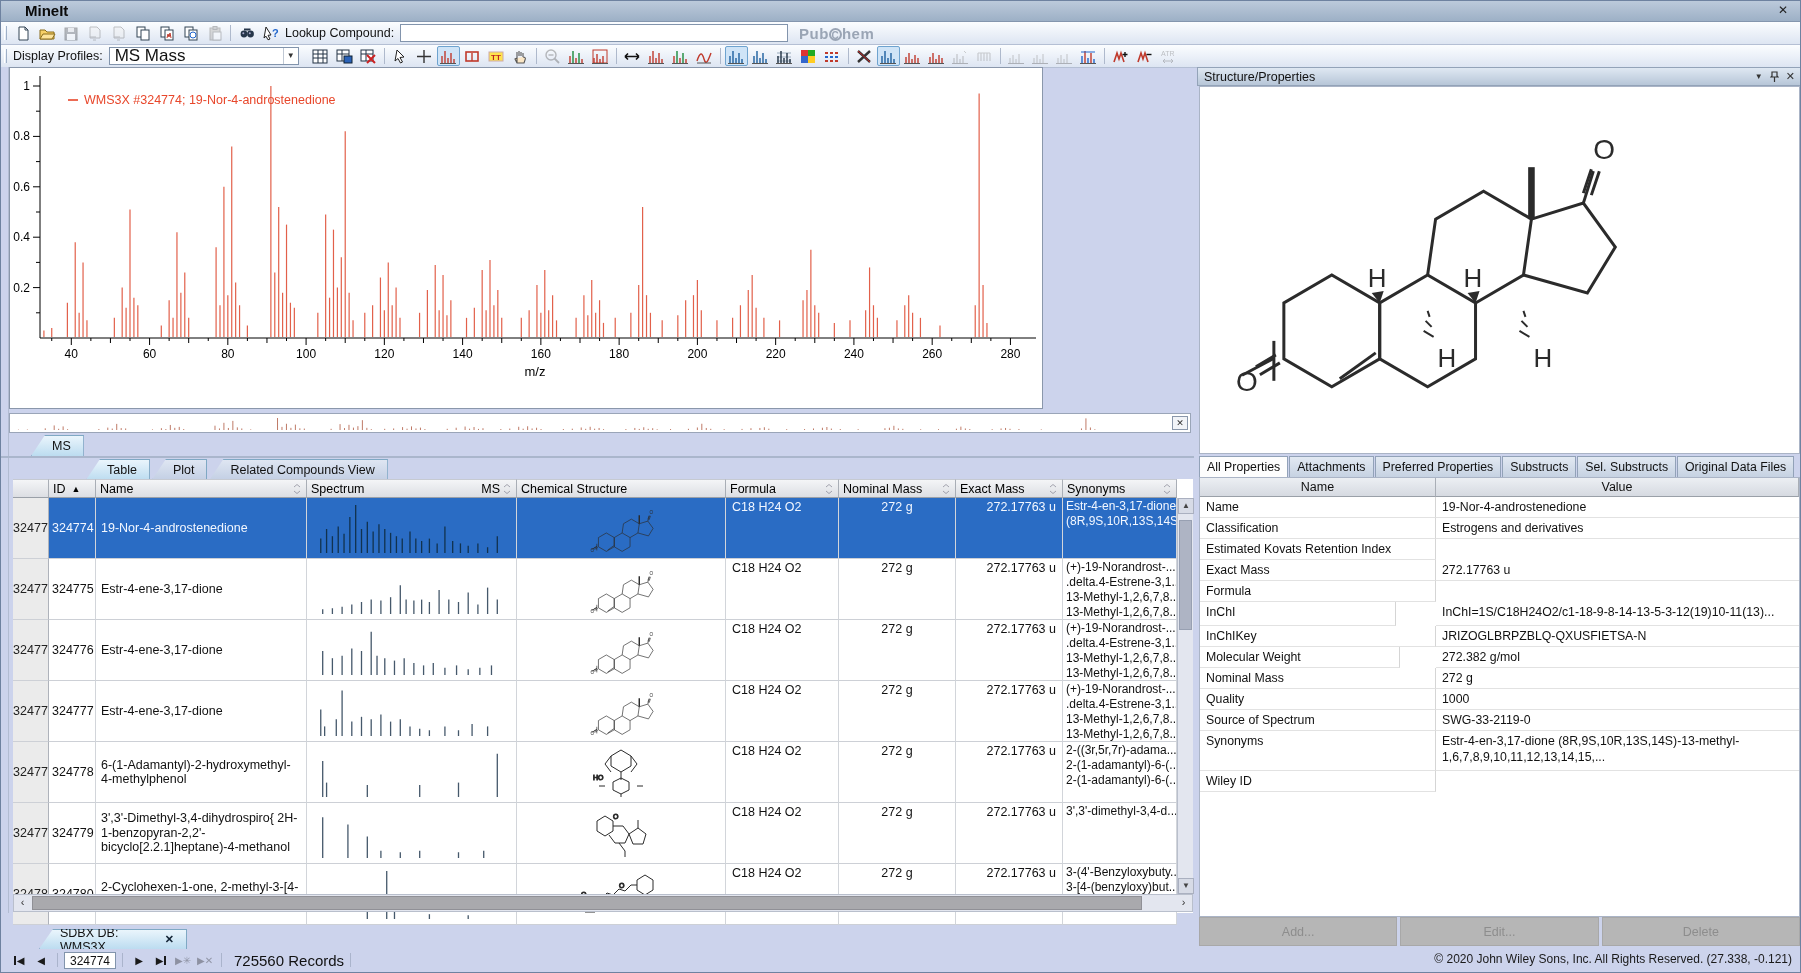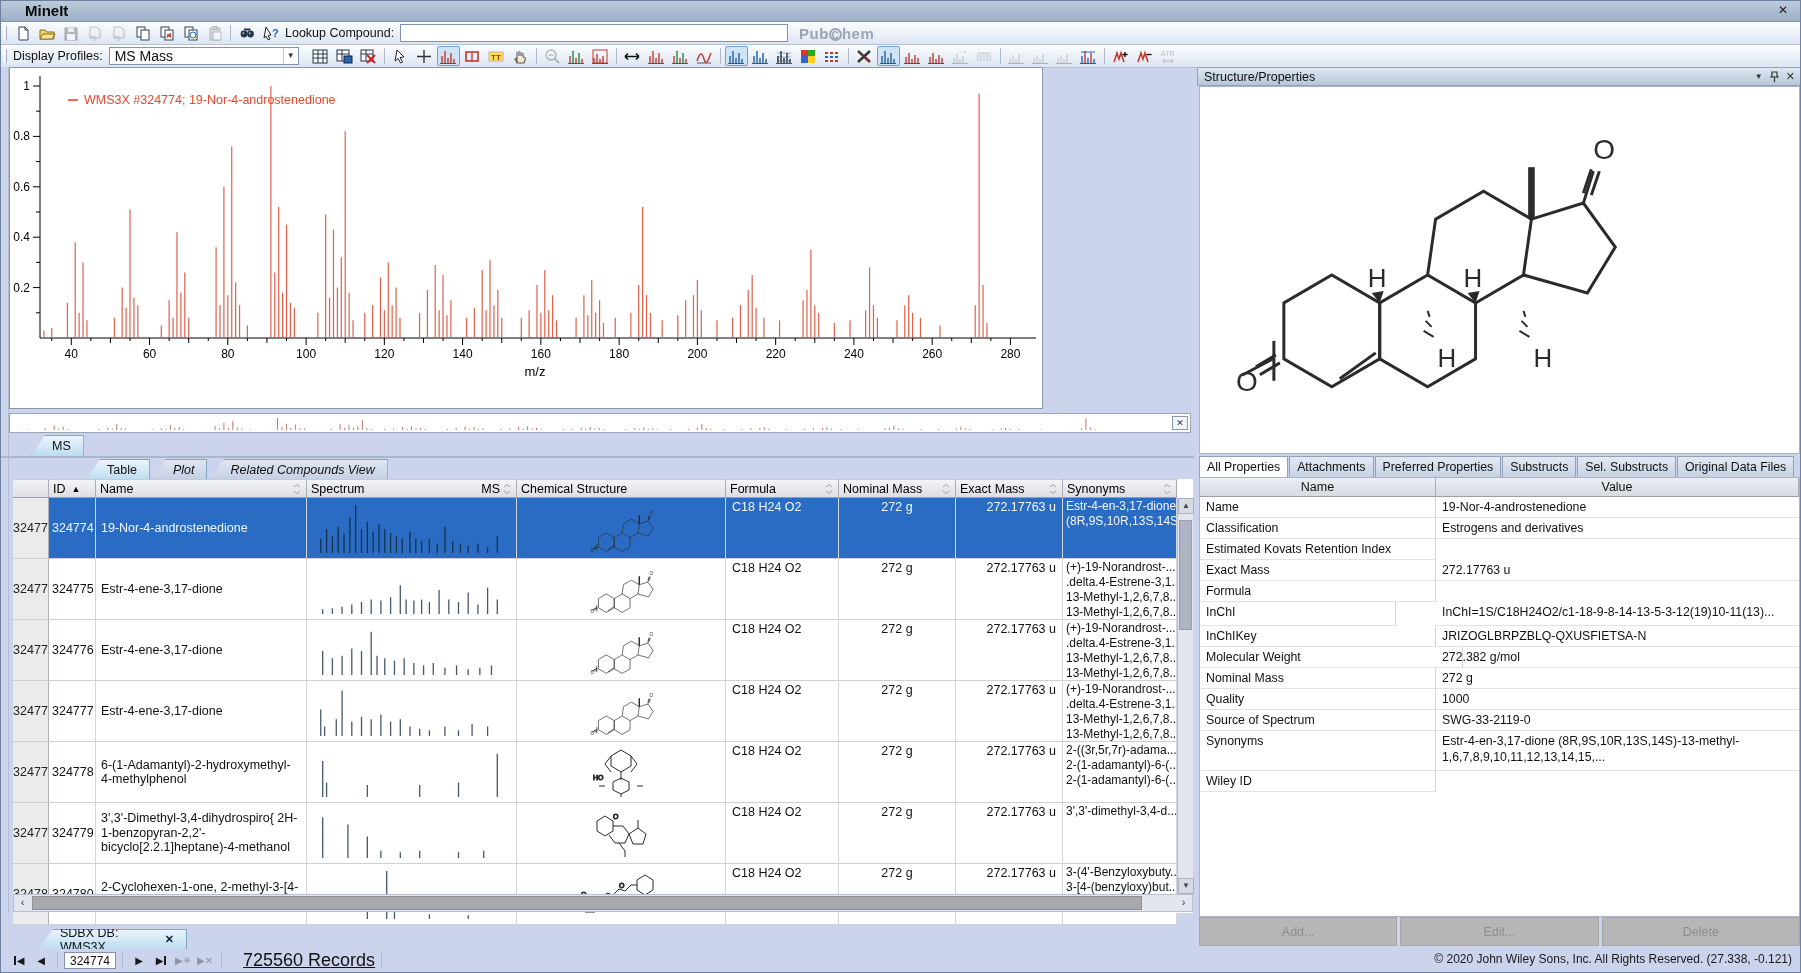--- a/index.html
+++ b/index.html
@@ -29,32 +29,32 @@
   .tbtn.disabled{opacity:.38;filter:grayscale(.9);}
   .tbsep{width:7px;height:18px;position:relative;}
   .tbsep:before{content:"";position:absolute;left:3px;top:1px;bottom:1px;width:1px;background:#aeb9cc;}
   .tb-label{font-size:12.5px;margin:0 5px 0 2px;color:#111;}
   #lookup-input{width:388px;height:18px;border:1px solid #8294ac;background:#fff;
     font:12px "Liberation Sans",sans-serif;padding:0 4px;}
   #pubchem-logo{font-size:15px;font-weight:bold;color:#9aa5b5;letter-spacing:.5px;margin-left:10px;}
   #pubchem-logo .pc-c{display:inline-block;border:2px solid #9aa5b5;border-radius:50%;
     width:13px;height:13px;line-height:12px;text-align:center;font-size:10px;}
   #profiles-select{width:190px;height:18px;border:1px solid #8294ac;background:#fff;display:flex;align-items:center;}
-  #profiles-select .val{flex:1;padding:16px 5px;font-size:14px;}
+  #profiles-select .val{flex:1;padding:16px 5px;font-size:17px;}
   #profiles-select .dd{width:15px;height:16px;border-left:1px solid #c0c8d4;text-align:center;
     font-size:8px;line-height:16px;color:#333;}
   
   #chart-panel{left:8px;top:66px;width:1034px;height:342px;background:#fff;border:1px solid #8a97ab;}
   #overview-strip{left:8px;top:412px;width:1182px;height:20px;background:#fff;border:1px solid #9aa5b8;}
   #overview-close{right:2px;top:2px;width:16px;height:14px;border:1px solid #8a97ab;background:#f2f4f8;
     text-align:center;line-height:12px;font-size:9px;color:#333;}
   .doc-tab{position:absolute;height:21px;background:linear-gradient(#eaf5fc,#bcdcf0);
     border:1px solid #7fa8c4;border-bottom:none;display:flex;align-items:center;
     padding:0 12px 0 20px;font-size:12.5px;clip-path:polygon(14px 0,100% 0,100% 100%,0 100%);}
-  .doc-tab.inactive{background:linear-gradient(#dfe6f2,#c3cfe4);font-style:italic;}
+  .doc-tab.inactive{background:linear-gradient(#dfe6f2,#c3cfe4);}
   #ms-tab{left:30px;top:434px;}
   #left-pane-divider{left:0;top:455px;width:1193px;height:2px;background:#aab6cc;}
   
   #table-tabs{left:85px;top:458px;height:20px;display:flex;}
   #table-tabs .doc-tab{position:relative;margin-right:2px;top:0;}
   #grid-area{left:12px;top:478px;width:1180px;height:434px;background:#fff;}
   .hdr-cell{position:absolute;top:0;height:19px;background:linear-gradient(#f4f5f7,#dcdee3);
     border-right:1px solid #a9aeb6;border-bottom:1px solid #9aa0a8;border-top:1px solid #c6cad2;
     font-size:12.5px;display:flex;align-items:center;padding:0 4px;color:#000;}
   .sort-glyph{margin-left:auto;opacity:.55;}
@@ -74,21 +74,21 @@
   
   #db-tab{left:38px;top:928px;width:148px;height:20px;}
   #db-tab .x{margin-left:10px;font-size:11px;font-weight:bold;color:#123;}
   #record-nav{left:0;top:948px;width:1193px;height:22px;background:#ccd3ec;display:flex;align-items:center;padding-left:8px;gap:2px;}
   .nav-btn{height:18px;min-width:20px;display:flex;align-items:center;justify-content:center;color:#1a1a1a;font-size:10px;gap:1px;}
   .nav-btn .bar{width:2px;height:9px;background:#1a1a1a;}
   .nav-btn.disabled{opacity:.35;}
   .nav-sep{width:1px;height:14px;background:#aab4cc;margin:0 4px;}
   #record-box{width:52px;height:17px;background:#fff;border:1px solid #8294ac;text-align:center;
     font-size:12px;line-height:16px;}
-  #records-count{font-size:18px;margin-left:15px;text-decoration:underline;}
+  #records-count{font-size:15px;margin-left:6px;}
   #status-right{right:8px;top:951px;font-size:12px;color:#1a1a1a;}
   
   #right-panel{left:1196px;top:66px;width:605px;height:881px;background:#ccd3ec;}
   #rp-header{left:0;top:0;width:605px;height:19px;background:linear-gradient(#dfe8f2,#b7c6d8);
     border:1px solid #93a3b8;display:flex;align-items:center;padding:0 6px;font-size:12.5px;}
   #rp-header .icons{margin-left:auto;display:flex;gap:7px;align-items:center;color:#333;}
   #structure-box{left:2px;top:19px;width:601px;height:368px;background:#fff;border:1px solid #aab4c6;}
   #rp-tabs{left:2px;top:389px;height:21px;display:flex;}
   .rp-tab{height:21px;padding:0 7px;font-size:12.3px;display:flex;align-items:center;
     background:linear-gradient(#e2e9f2,#c6d2e2);border:1px solid #92a2b8;border-bottom:none;margin-right:1px;}
@@ -1324,21 +1324,21 @@
         <div class="prop-cell prop-name" style="left:0;top:40px;width:236px;height:21px;">Classification</div>
         <div class="prop-cell" style="left:236px;top:40px;right:0;height:21px;white-space:nowrap;">Estrogens and derivatives</div>
         <div class="prop-cell prop-name" style="left:0;top:61px;width:236px;height:21px;">Estimated Kovats Retention Index</div>
         <div class="prop-cell prop-name" style="left:0;top:82px;width:236px;height:21px;">Exact Mass</div>
         <div class="prop-cell" style="left:236px;top:82px;right:0;height:21px;white-space:nowrap;">272.17763 u</div>
         <div class="prop-cell prop-name" style="left:0;top:103px;width:236px;height:21px;">Formula</div>
         <div class="prop-cell prop-name" style="left:0;top:124px;width:196px;height:24px;">InChI</div>
         <div class="prop-cell" style="left:236px;top:124px;right:0;height:24px;white-space:nowrap;">InChI=1S/C18H24O2/c1-18-9-8-14-13-5-3-12(19)10-11(13)...</div>
         <div class="prop-cell prop-name" style="left:0;top:148px;width:236px;height:21px;">InChIKey</div>
         <div class="prop-cell" style="left:236px;top:148px;right:0;height:21px;white-space:nowrap;">JRIZOGLBRPZBLQ-QXUSFIETSA-N</div>
-        <div class="prop-cell prop-name" style="left:0;top:169px;width:263px;height:21px;">Molecular Weight</div>
+        <div class="prop-cell prop-name" style="left:0;top:169px;width:200px;height:21px;">Molecular Weight</div>
         <div class="prop-cell" style="left:236px;top:169px;right:0;height:21px;white-space:nowrap;">272.382 g/mol</div>
         <div class="prop-cell prop-name" style="left:0;top:190px;width:236px;height:21px;">Nominal Mass</div>
         <div class="prop-cell" style="left:236px;top:190px;right:0;height:21px;white-space:nowrap;">272 g</div>
         <div class="prop-cell prop-name" style="left:0;top:211px;width:236px;height:21px;">Quality</div>
         <div class="prop-cell" style="left:236px;top:211px;right:0;height:21px;white-space:nowrap;">1000</div>
         <div class="prop-cell prop-name" style="left:0;top:232px;width:236px;height:21px;">Source of Spectrum</div>
         <div class="prop-cell" style="left:236px;top:232px;right:0;height:21px;white-space:nowrap;">SWG-33-2119-0</div>
         <div class="prop-cell prop-name" style="left:0;top:253px;width:236px;height:40px;">Synonyms</div>
         <div class="prop-cell" style="left:236px;top:253px;right:0;height:40px;white-space:normal;">Estr-4-en-3,17-dione (8R,9S,10R,13S,14S)-13-methyl-1,6,7,8,9,10,11,12,13,14,15,...</div>
         <div class="prop-cell prop-name" style="left:0;top:293px;width:236px;height:21px;">Wiley ID</div>

